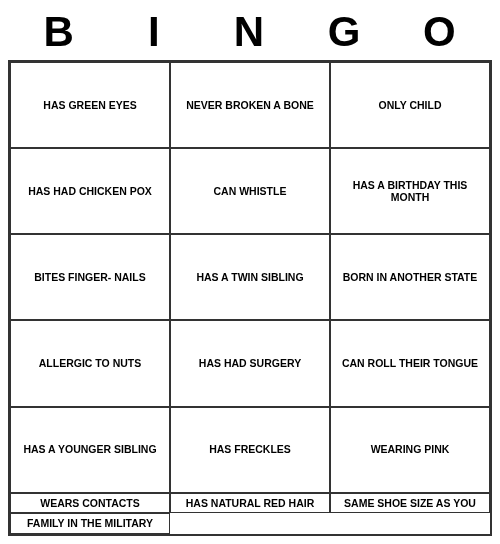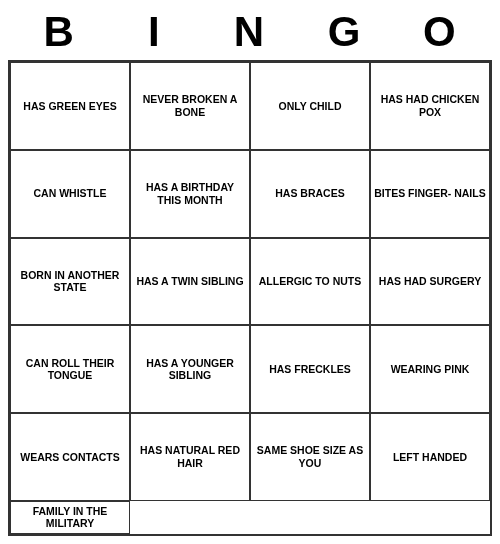--- a/index.html
+++ b/index.html
@@ -26,21 +26,21 @@
       letter-spacing: 2px;
       margin-bottom: 4px;
       padding: 0 4px;
     }
     .bingo-title span {
       width: 88px;
       text-align: center;
     }
     .bingo-grid {
       display: grid;
-      grid-template-columns: repeat(4, 1fr);
+      grid-template-columns: repeat(3, 1fr);
       grid-template-rows: repeat(5, 1fr);
       width: 100%;
       border: 2px solid #333;
       flex: 1;
     }
     .bingo-cell {
       border: 1px solid #333;
       display: flex;
       align-items: center;
       justify-content: center;
@@ -63,28 +63,26 @@
   <span>O</span>
 </div>
 
 <div class="bingo-grid">
 <div class="bingo-cell">HAS GREEN EYES</div>
     <div class="bingo-cell">NEVER BROKEN A BONE</div>
     <div class="bingo-cell">ONLY CHILD</div>
     <div class="bingo-cell">HAS HAD CHICKEN POX</div>
     <div class="bingo-cell">CAN WHISTLE</div>
     <div class="bingo-cell">HAS A BIRTHDAY THIS MONTH</div>
-    <div class="bingo-cell">HAS BRACES</div>
     <div class="bingo-cell">BITES FINGER- NAILS</div>
+    <div class="bingo-cell">HAS A TWIN SIBLING</div>
     <div class="bingo-cell">BORN IN ANOTHER STATE</div>
-    <div class="bingo-cell">HAS A TWIN SIBLING</div>
     <div class="bingo-cell">ALLERGIC TO NUTS</div>
     <div class="bingo-cell">HAS HAD SURGERY</div>
     <div class="bingo-cell">CAN ROLL THEIR TONGUE</div>
     <div class="bingo-cell">HAS A YOUNGER SIBLING</div>
     <div class="bingo-cell">HAS FRECKLES</div>
     <div class="bingo-cell">WEARING PINK</div>
     <div class="bingo-cell">WEARS CONTACTS</div>
     <div class="bingo-cell">HAS NATURAL RED HAIR</div>
     <div class="bingo-cell">SAME SHOE SIZE AS YOU</div>
-    <div class="bingo-cell">LEFT HANDED</div>
     <div class="bingo-cell">FAMILY IN THE MILITARY</div>
   </div>
 
 </body></html>

